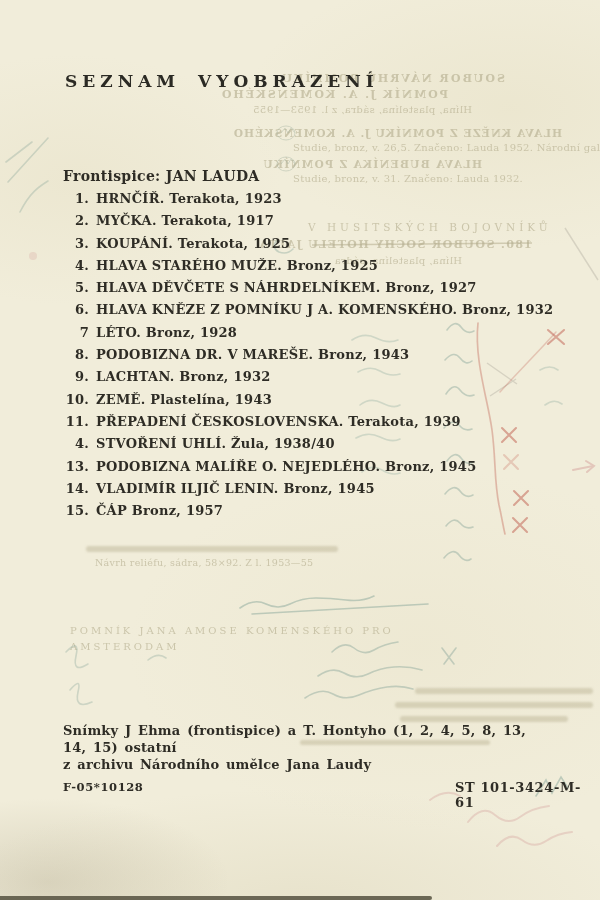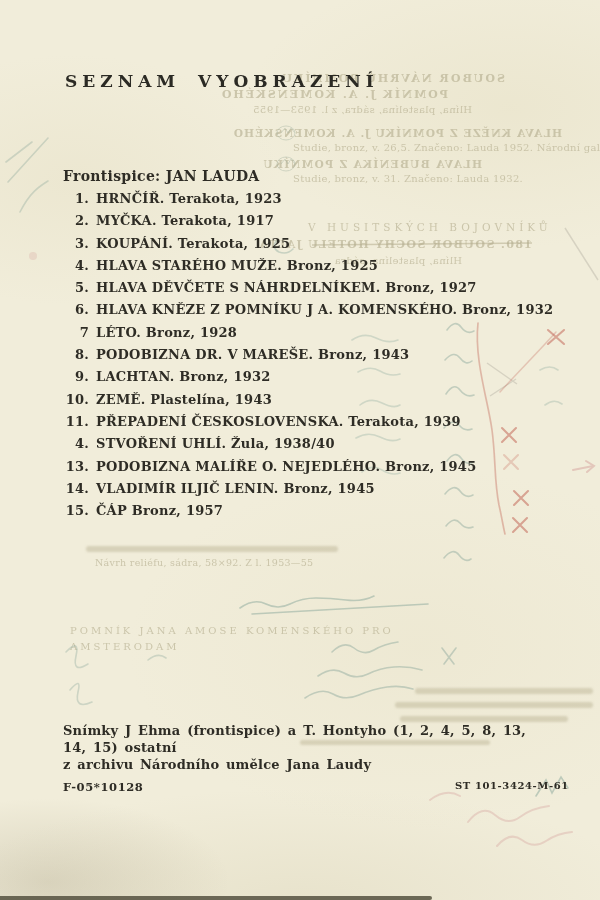--- a/index.html
+++ b/index.html
@@ -46,21 +46,21 @@
     position:absolute;left:63px;top:722px;width:490px;
     font-size:13px;font-weight:700;letter-spacing:.2px;word-spacing:2px;
     line-height:17px;color:#2e2c25;
   }
   .footer-left{
     position:absolute;left:63px;top:780px;
     font-size:11.5px;font-weight:700;letter-spacing:.6px;
   }
   .footer-right{
     position:absolute;left:455px;top:780px;
-    font-size:10px;font-weight:700;letter-spacing:.6px;
+    font-size:13px;font-weight:700;letter-spacing:.6px;
   }
   .edge-line{
     position:absolute;left:0;top:896px;width:432px;height:4px;
     background:#55513f;opacity:.85;border-radius:0 2px 2px 0;
   }
 </style>
 </head>
 <body>
 
 <div class="page">

